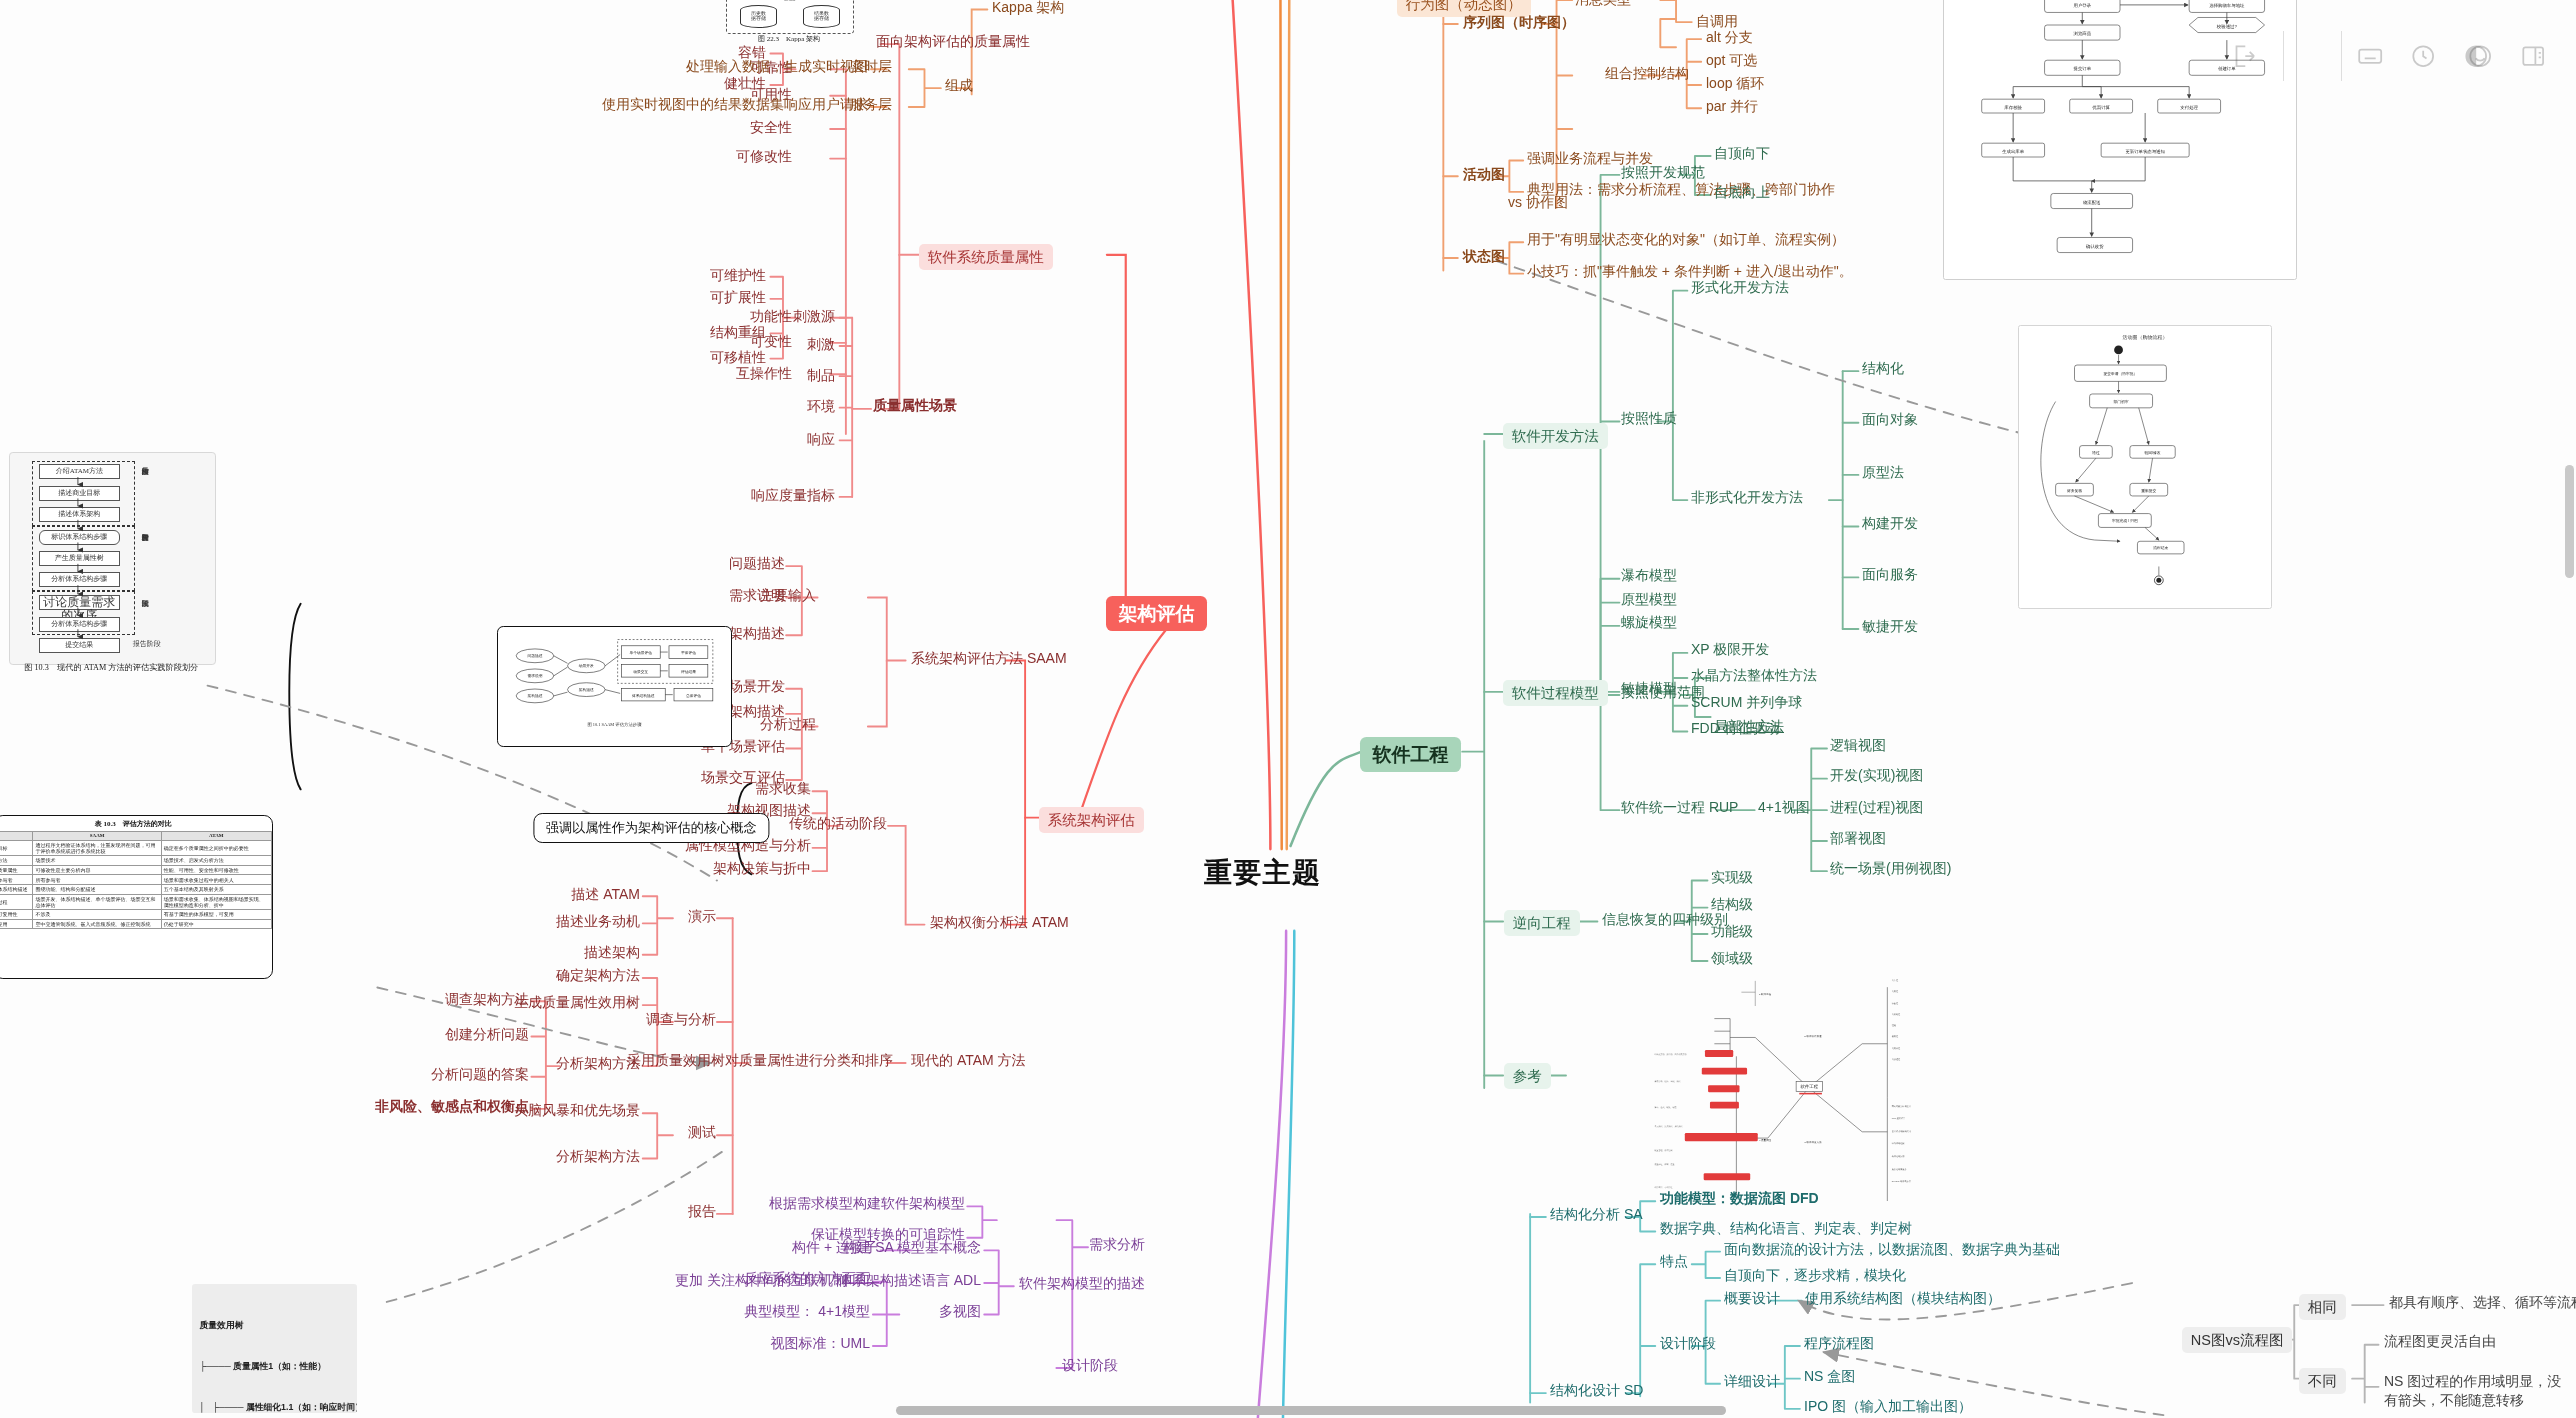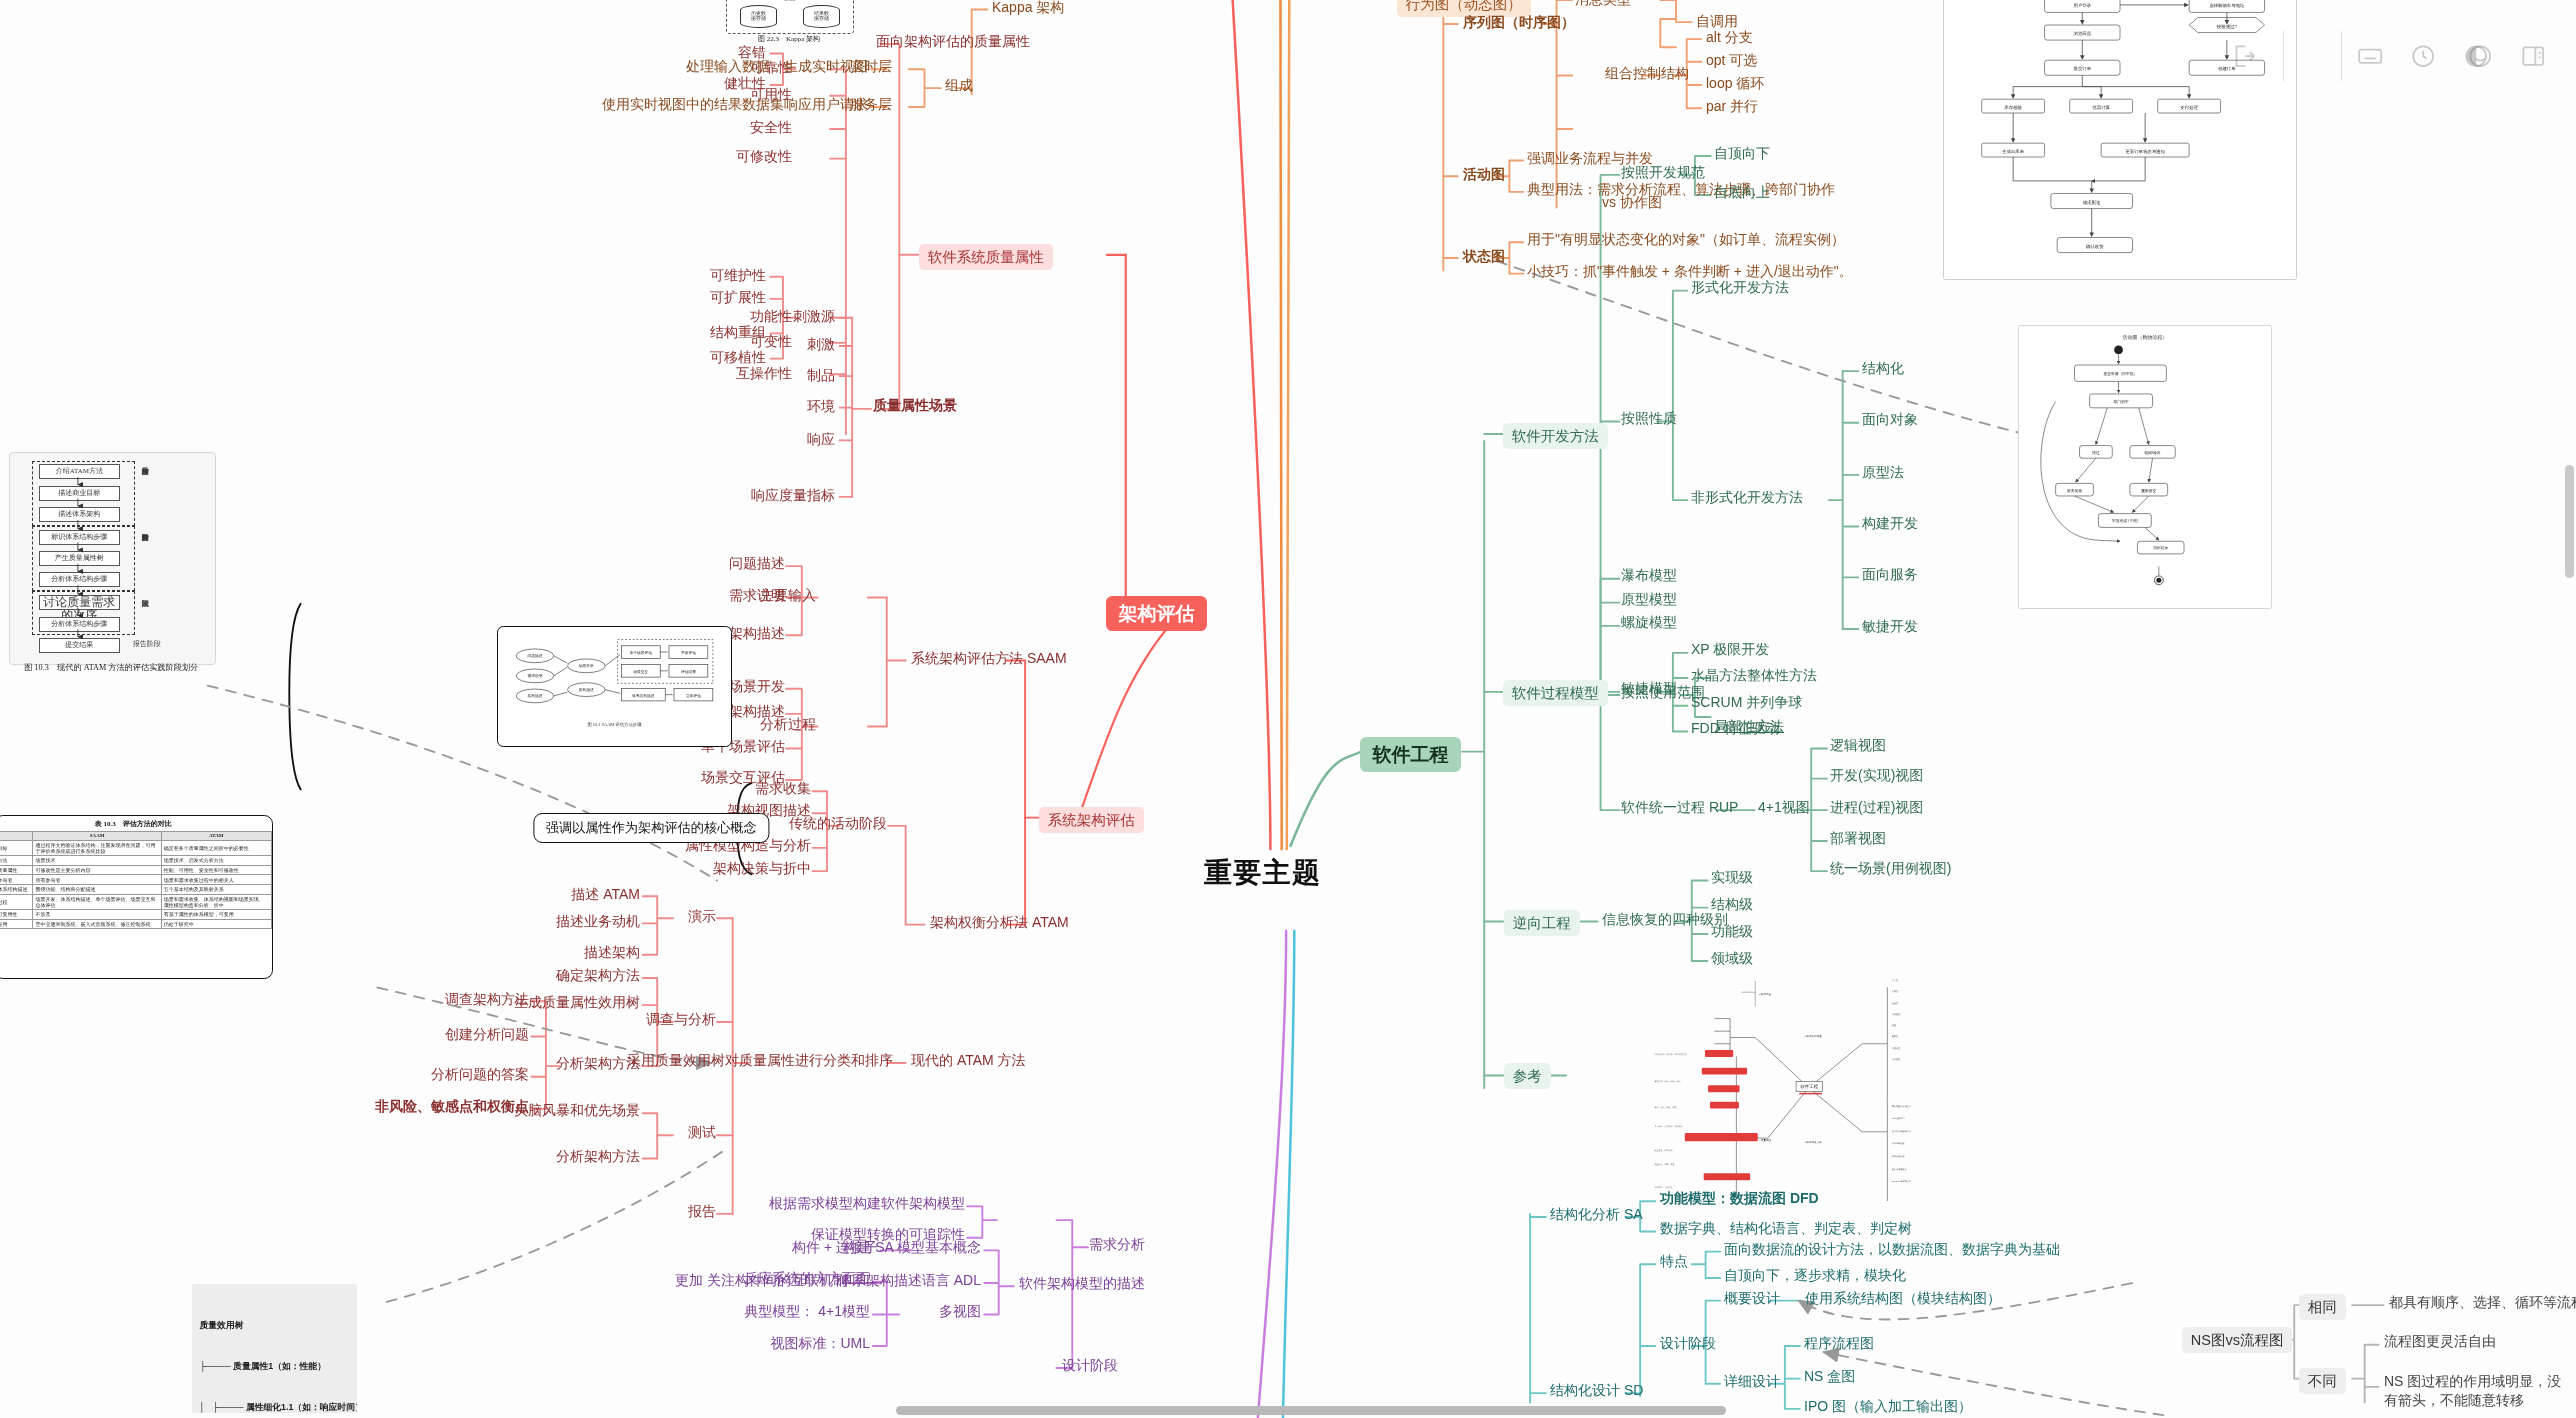--- a/index.html
+++ b/index.html
@@ -320,21 +320,21 @@
 <div class="node n-l2 c-orangebg" style="left:1397px;top:-8.8px;">行为图（动态图）</div>
 <div class="node n-txt bold c-orange" style="left:1463px;top:14px;">序列图（时序图）</div>
 <div class="node n-txt c-orange" style="left:1575px;top:-8.8px;">消息类型</div>
 
 <div class="node n-txt c-orange" style="left:1696px;top:12.6px;">自调用</div>
 <div class="node n-txt c-orange" style="left:1605px;top:65px;">组合控制结构</div>
 <div class="node n-txt c-orange" style="left:1706px;top:29px;">alt 分支</div>
 <div class="node n-txt c-orange" style="left:1706px;top:52px;">opt 可选</div>
 <div class="node n-txt c-orange" style="left:1706px;top:75px;">loop 循环</div>
 <div class="node n-txt c-orange" style="left:1706px;top:98px;">par 并行</div>
-<div class="node n-txt c-orange" style="left:1602px;top:194px;">vs 协作图</div>
+<div class="node n-txt c-orange" style="left:1508px;top:194px;">vs 协作图</div>
 
 <div class="node n-txt bold c-orange" style="left:1463px;top:166px;">活动图</div>
 <div class="node n-txt c-orange" style="left:1527px;top:150px;">强调业务流程与并发</div>
 <div class="node n-txt c-orange" style="left:1527px;top:181px;">典型用法：需求分析流程、算法步骤、跨部门协作</div>
 
 <div class="node n-txt bold c-orange" style="left:1463px;top:248px;">状态图</div>
 <div class="node n-txt c-orange" style="left:1527px;top:231px;">用于"有明显状态变化的对象"（如订单、流程实例）</div>
 <div class="node n-txt c-orange" style="left:1527px;top:263px;">小技巧：抓"事件触发 + 条件判断 + 进入/退出动作"。</div>
 
 <div class="node n-l1 green" style="left:1360px;top:737px;">软件工程</div>
@@ -480,21 +480,21 @@
 
 <div class="panel" style="left:8.8px;top:452px;width:205px;height:211px;background:#f6f6f6;">
   <div style="position:relative;width:100%;height:100%;padding:5px 0 0 0;box-sizing:border-box;">
     <div class="dashgrp" style="position:absolute;left:22.6px;top:7.5px;width:101px;height:63px;"></div>
     <div class="flowbox" style="position:absolute;left:29px;top:11.3px;width:79px;height:12.6px;font-size:7px;line-height:12.6px;">介绍ATAM方法</div>
     <div class="flowbox" style="position:absolute;left:29px;top:33px;width:79px;height:12.6px;font-size:7px;line-height:12.6px;">描述商业目标</div>
     <div class="flowbox" style="position:absolute;left:29px;top:54px;width:79px;height:12.6px;font-size:7px;line-height:12.6px;">描述体系架构</div>
     <div style="position:absolute;left:126px;top:8.8px;width:14px;font-size:7px;writing-mode:vertical-rl;font-family:'Liberation Serif',serif;">演示和介绍阶段</div>
 
     <div class="dashgrp" style="position:absolute;left:22.6px;top:73px;width:101px;height:63px;"></div>
-    <div class="flowbox" style="position:absolute;left:29px;top:77px;width:79px;height:12.6px;font-size:7px;line-height:12.6px;">标识体系结构步骤</div>
+    <div class="flowbox" style="position:absolute;left:29px;top:77px;width:79px;height:12.6px;font-size:7px;line-height:12.6px;border-radius:6px;">标识体系结构步骤</div>
     <div class="flowbox" style="position:absolute;left:29px;top:98px;width:79px;height:12.6px;font-size:7px;line-height:12.6px;">产生质量属性树</div>
     <div class="flowbox" style="position:absolute;left:29px;top:119px;width:79px;height:12.6px;font-size:7px;line-height:12.6px;">分析体系结构步骤</div>
     <div style="position:absolute;left:126px;top:75px;width:14px;font-size:7px;writing-mode:vertical-rl;font-family:'Liberation Serif',serif;">调查和分析阶段</div>
 
     <div class="dashgrp" style="position:absolute;left:22.6px;top:138px;width:101px;height:42px;"></div>
     <div class="flowbox" style="position:absolute;left:29px;top:142px;width:79px;height:12.6px;font-size:12px;line-height:12.6px;">讨论质量需求的次序</div>
     <div class="flowbox" style="position:absolute;left:29px;top:164px;width:79px;height:12.6px;font-size:7px;line-height:12.6px;">分析体系结构步骤</div>
     <div style="position:absolute;left:126px;top:141px;width:14px;font-size:7px;writing-mode:vertical-rl;font-family:'Liberation Serif',serif;">测试阶段</div>
 
     <div class="flowbox" style="position:absolute;left:29px;top:185px;width:79px;height:12.6px;font-size:7px;line-height:12.6px;">提交结果</div>

